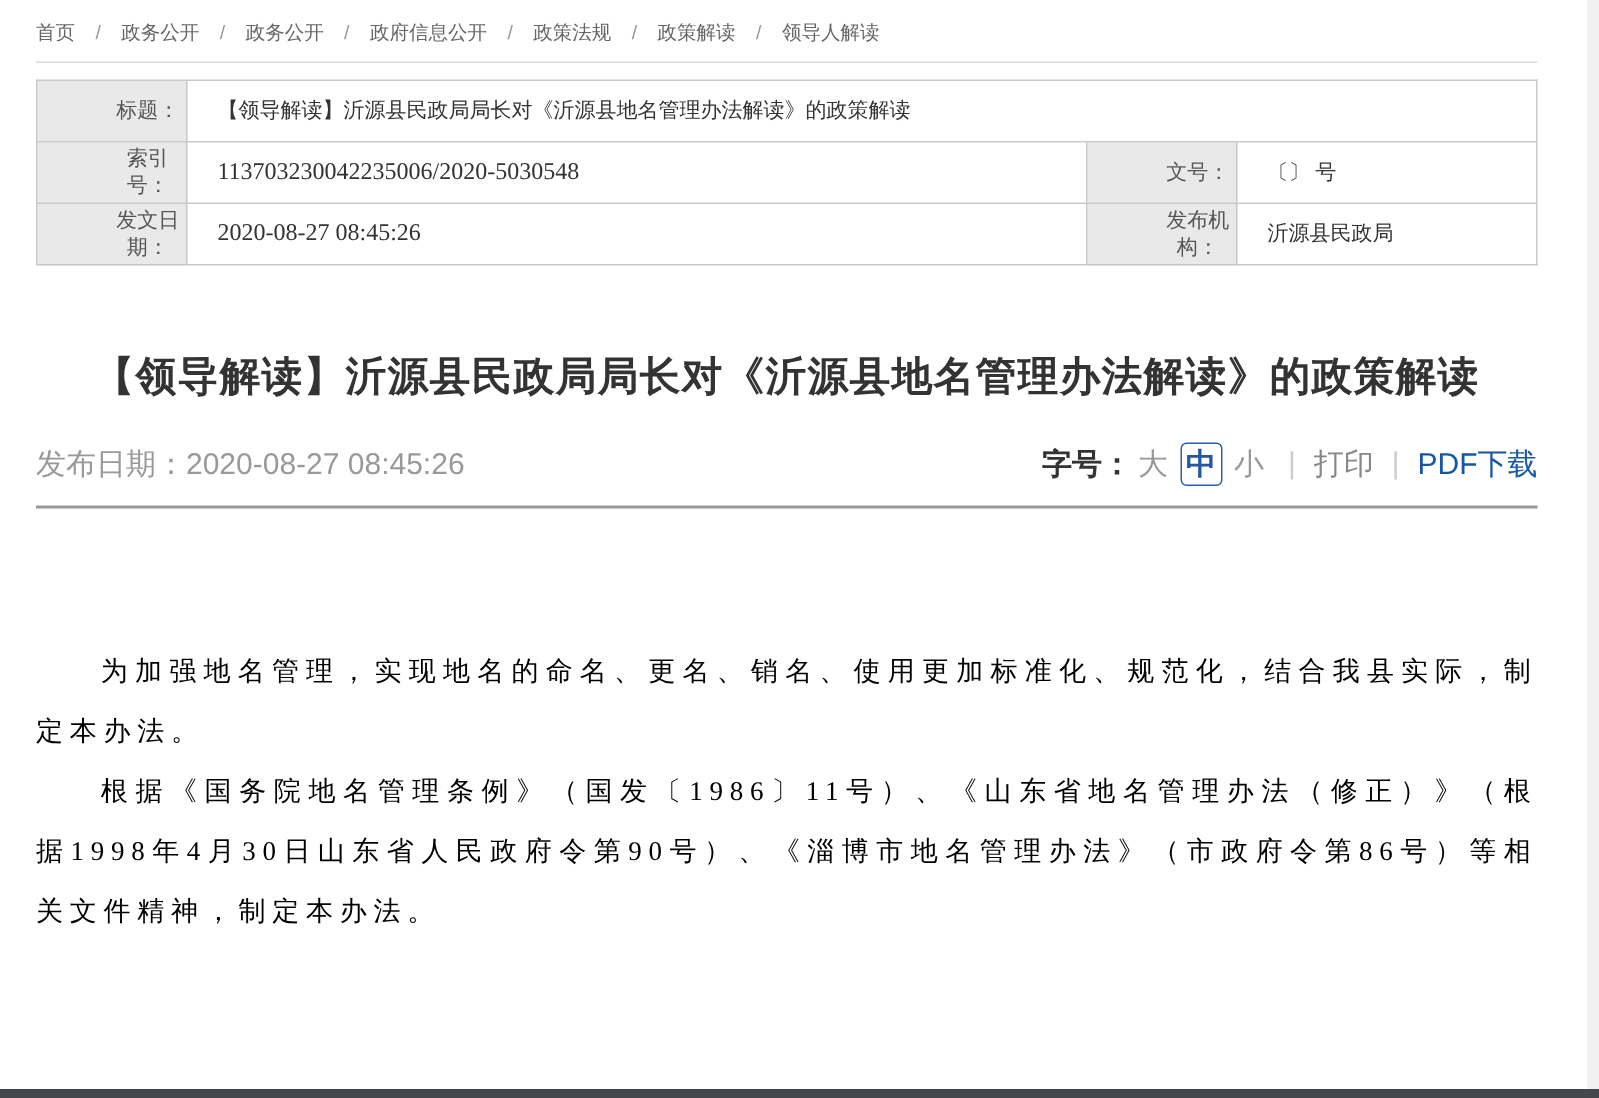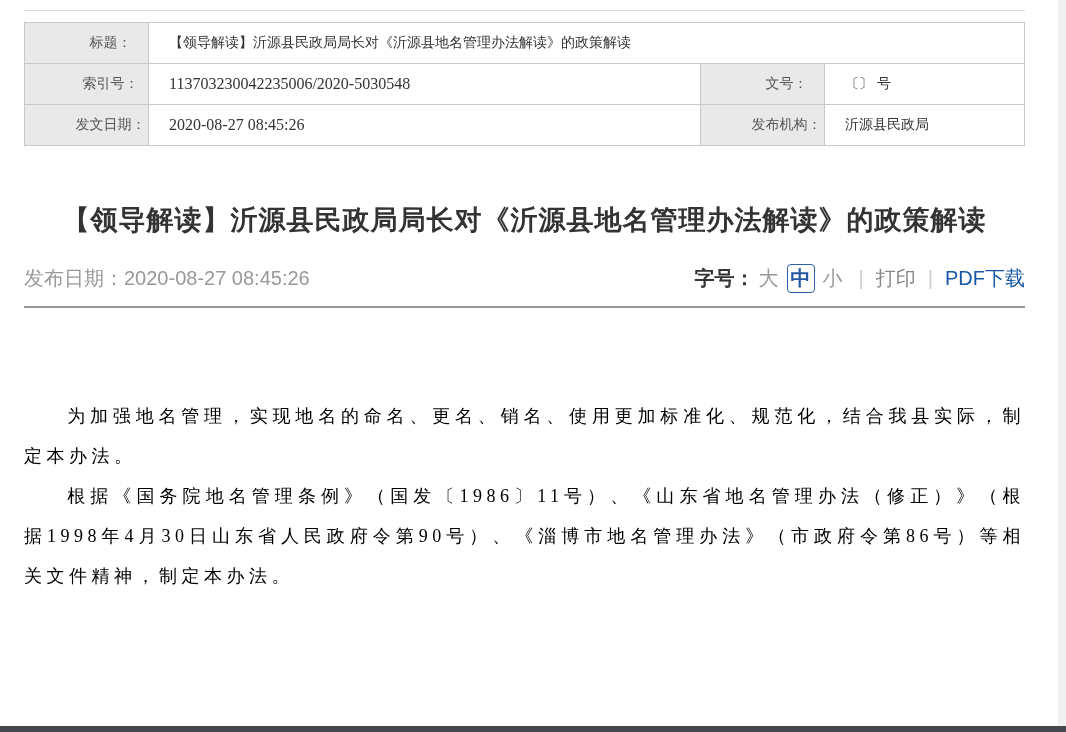--- a/index.html
+++ b/index.html
@@ -10,24 +10,24 @@
 
   
   .breadcrumb { padding-top:13px; font-size:13px; color:#666; }
   .breadcrumb .crumb { color:#666; cursor:pointer; }
   .breadcrumb .sep { color:#999; margin:0 10px; }
   .bc-divider { margin-top:10px; border-bottom:1px solid #dcdcdc; }
 
   
   table.meta { margin-top:11px; width:100%; border-collapse:collapse; font-size:14px; }
   table.meta td { border:1px solid #c9c9c9; height:41px; }
-  table.meta td.lbl { background:#e9e9e9; color:#555; text-align:center; width:124px;padding-left:48px; }
+  table.meta td.lbl { background:#e9e9e9; color:#555; text-align:center; width:100px;padding-left:48px; }
   table.meta td.val { padding-left:20px; color:#333; background:#fff; }
   table.meta td.val.serif { font-family:"Liberation Serif","DejaVu Serif",serif; font-size:16px; }
-  table.meta td.w-val1 { width:552px;margin-top:14px; }
+  table.meta td.w-val1 { width:600px;margin-top:14px; }
 
   
   .page-title { margin-top:56px; text-align:center; font-size:27px; font-weight:bold; color:#333; letter-spacing:1px; }
   .meta-row { margin-top:26px; display:flex; justify-content:space-between; align-items:center; font-size:20px; }
   .pub-date { color:#999; }
   .tools { display:flex; align-items:center; color:#333; }
   .fz-label { color:#333; font-weight:bold; }
   .fz-btn { color:#999; margin:0 4px; cursor:pointer; }
   .fz-btn.active { color:#2456a4; border:1px solid #2b5fa8; border-radius:4px; padding:0 3px; font-weight:bold; }
   .tool-sep { color:#ccc; margin:0 12px; font-weight:normal; }
@@ -44,20 +44,35 @@
   
   .scrollbar-track { position:absolute; right:0; top:0; width:8px; height:732px; background:#f1f1f1; }
   .bottom-bar { position:absolute; left:0; bottom:0; width:1066px; height:6px; background:#45474d; }
 </style>
 </head>
 <body>
 
 <div class="page">
   <div class="content-wrap">
 
+    <div class="breadcrumb">
+      <span class="crumb">首页</span>
+      <span class="sep">/</span>
+      <span class="crumb">政务公开</span>
+      <span class="sep">/</span>
+      <span class="crumb">政务公开</span>
+      <span class="sep">/</span>
+      <span class="crumb">政府信息公开</span>
+      <span class="sep">/</span>
+      <span class="crumb">政策法规</span>
+      <span class="sep">/</span>
+      <span class="crumb">政策解读</span>
+      <span class="sep">/</span>
+      <span class="crumb">领导人解读</span>
+    </div>
     <div class="bc-divider"></div>
 
     <table class="meta">
       <tbody>
           <tr>
         <td class="lbl">标题：</td>
         <td class="val" colspan="3">【领导解读】沂源县民政局局长对《沂源县地名管理办法解读》的政策解读</td>
       </tr>
       <tr>
         <td class="lbl">索引号：</td>

